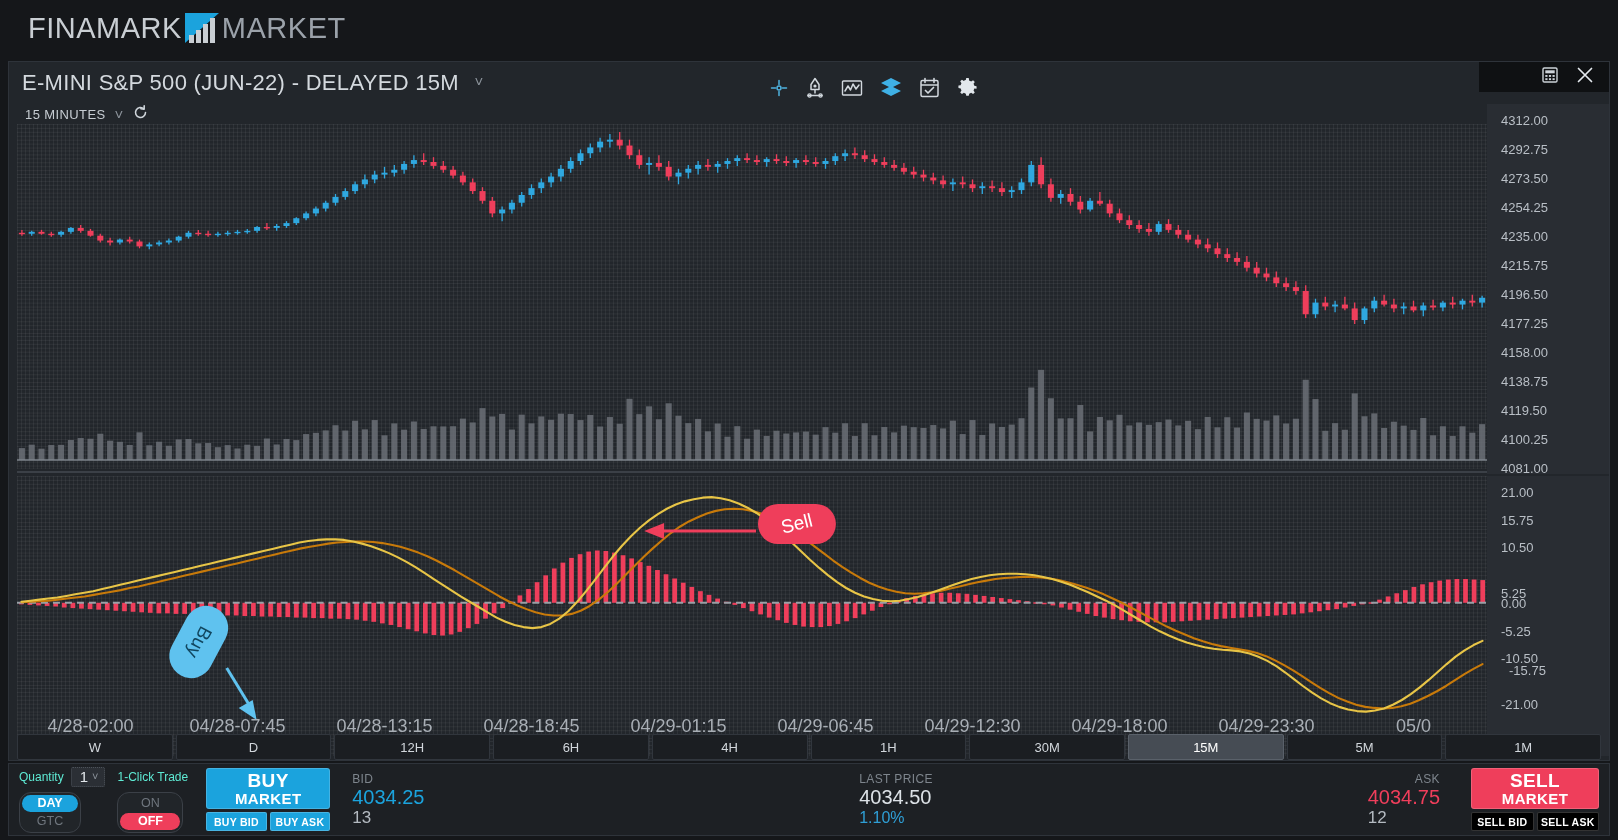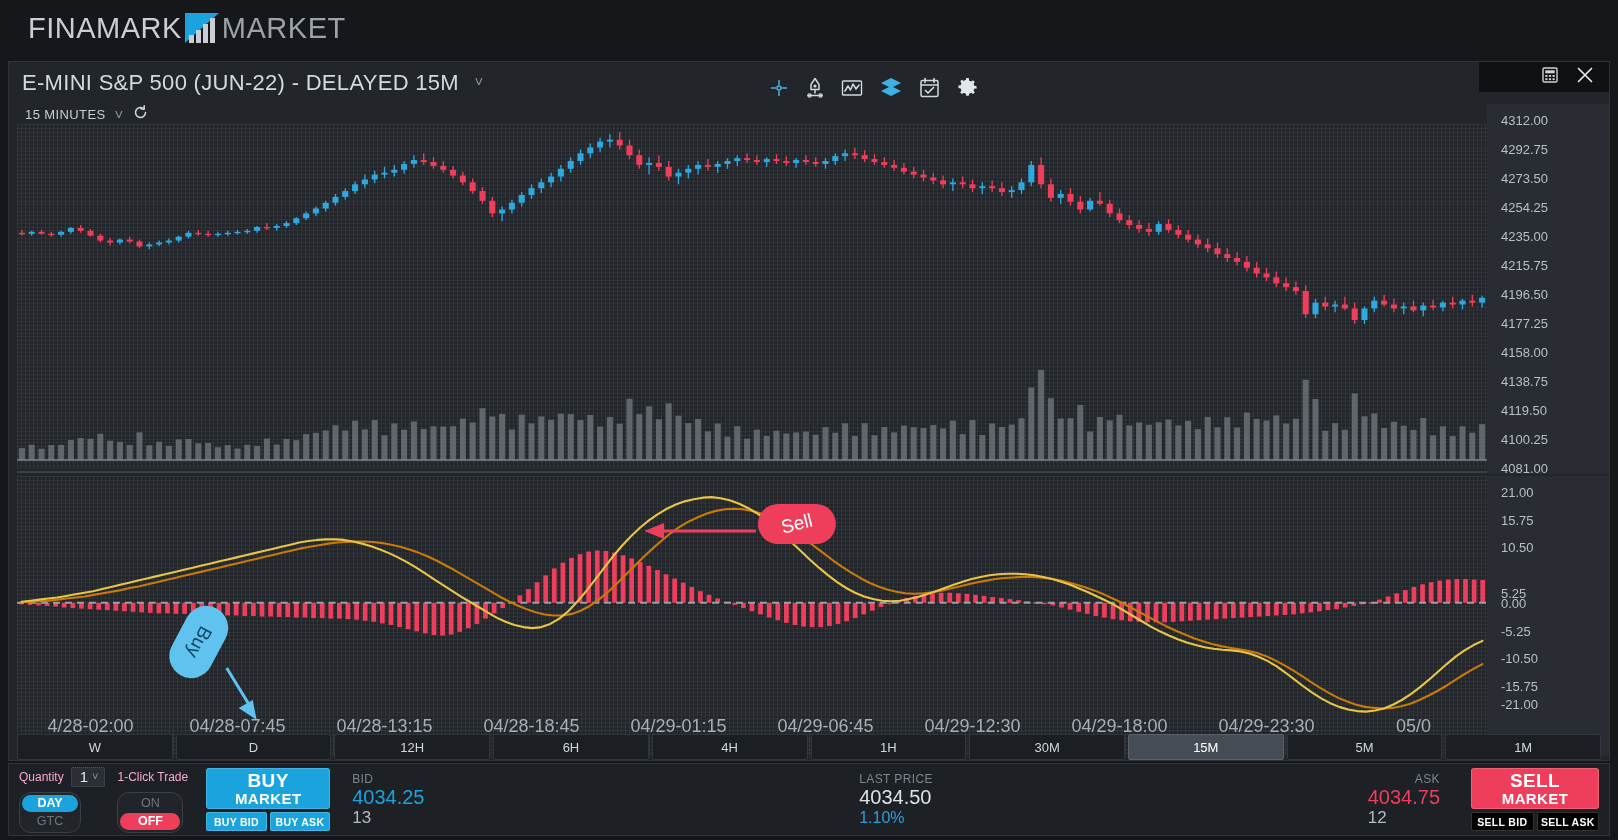--- a/index.html
+++ b/index.html
@@ -92,21 +92,21 @@
   .tfbtn.active { background: #464c54; border-color: #5a616a; color: #fff; }
 
   
   .tradebar {
     position: absolute; left: 8px; top: 763px; width: 1602px; height: 73px;
     background: #1d2024; border: 1px solid #2e333a; display: flex; align-items: stretch;
   }
   .tb-left { display: flex; align-items: center; padding-left: 10px; gap: 12px; }
   .qty-group { display: flex; flex-direction: column; gap: 5px; }
   .qty-row { display: flex; align-items: center; gap: 7px; }
-  .mini-lbl { color: #f9a8d4; font-size: 12px; }
+  .mini-lbl { color: #5eead4; font-size: 12px; }
   .qty-sel {
     background: #2b2f35; border: 1px dotted #4d535a; border-radius: 2px;
     color: #e2e6ea; font-size: 15px; padding: 0 6px 1px 8px; display: flex; align-items: center; gap: 4px;
   }
   .pill-stack {
     width: 62px; border: 1px solid #3b4047; border-radius: 12px;
     background: #212529; padding: 2px; display: flex; flex-direction: column; gap: 1px;
   }
   .pill { border-radius: 10px; text-align: center; font-size: 12.5px; line-height: 17px; cursor: pointer; }
   .pill.on-blue { background: #1ba3dd; color: #fff; font-weight: bold; }
@@ -920,21 +920,21 @@
         <span style="top: 364px;">4081.00</span>
       </div>
     <div class="axis macd" id="axis-macd">
         <span style="top: 15.8491px;">21.00</span>
         <span style="top: 43.5849px;">15.75</span>
         <span style="top: 71.3208px;">10.50</span>
         <span style="top: 117px;">5.25</span>
         <span style="top: 126.792px;">0.00</span>
         <span style="top: 154.528px;">-5.25</span>
         <span style="top: 182.264px;">-10.50</span>
-        <span style="top: 210px;">-15.75</span>
+        <span style="top: 194px; margin-left: 8px;">-15.75</span>
         <span style="top: 228px;">-21.00</span>
         <span style="top: 265.472px;">-26.25</span>
       </div>
     <div class="timeaxis" id="time-axis">
         <span style="left: 5%;">4/28-02:00</span>
         <span style="left: 15%;">04/28-07:45</span>
         <span style="left: 25%;">04/28-13:15</span>
         <span style="left: 35%;">04/28-18:45</span>
         <span style="left: 45%;">04/29-01:15</span>
         <span style="left: 55%;">04/29-06:45</span>

